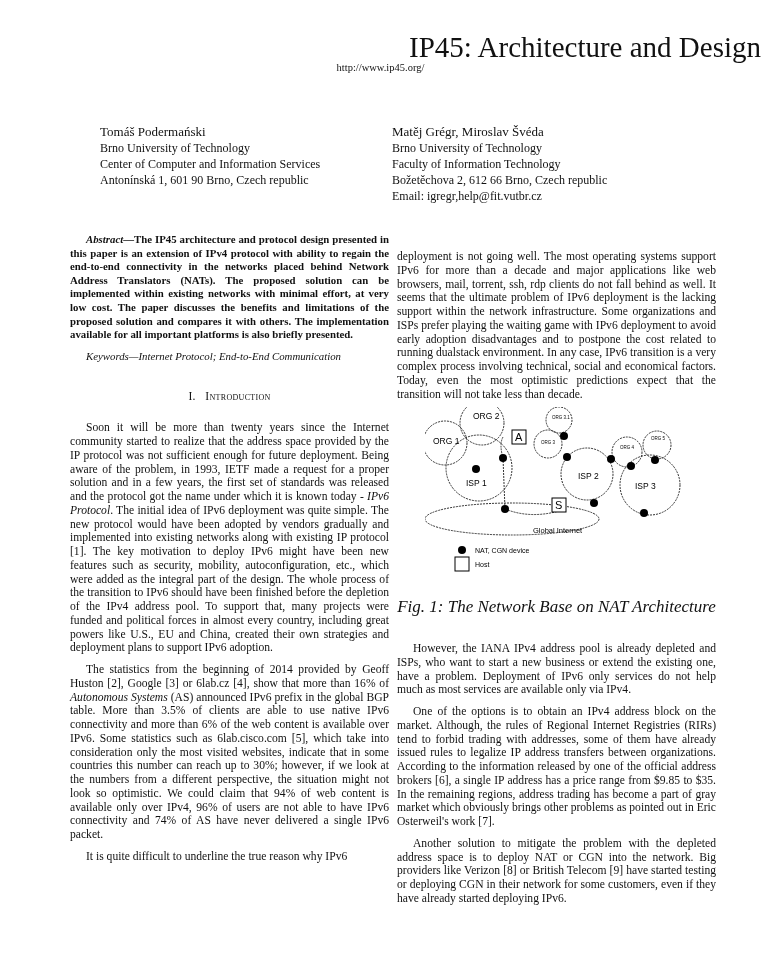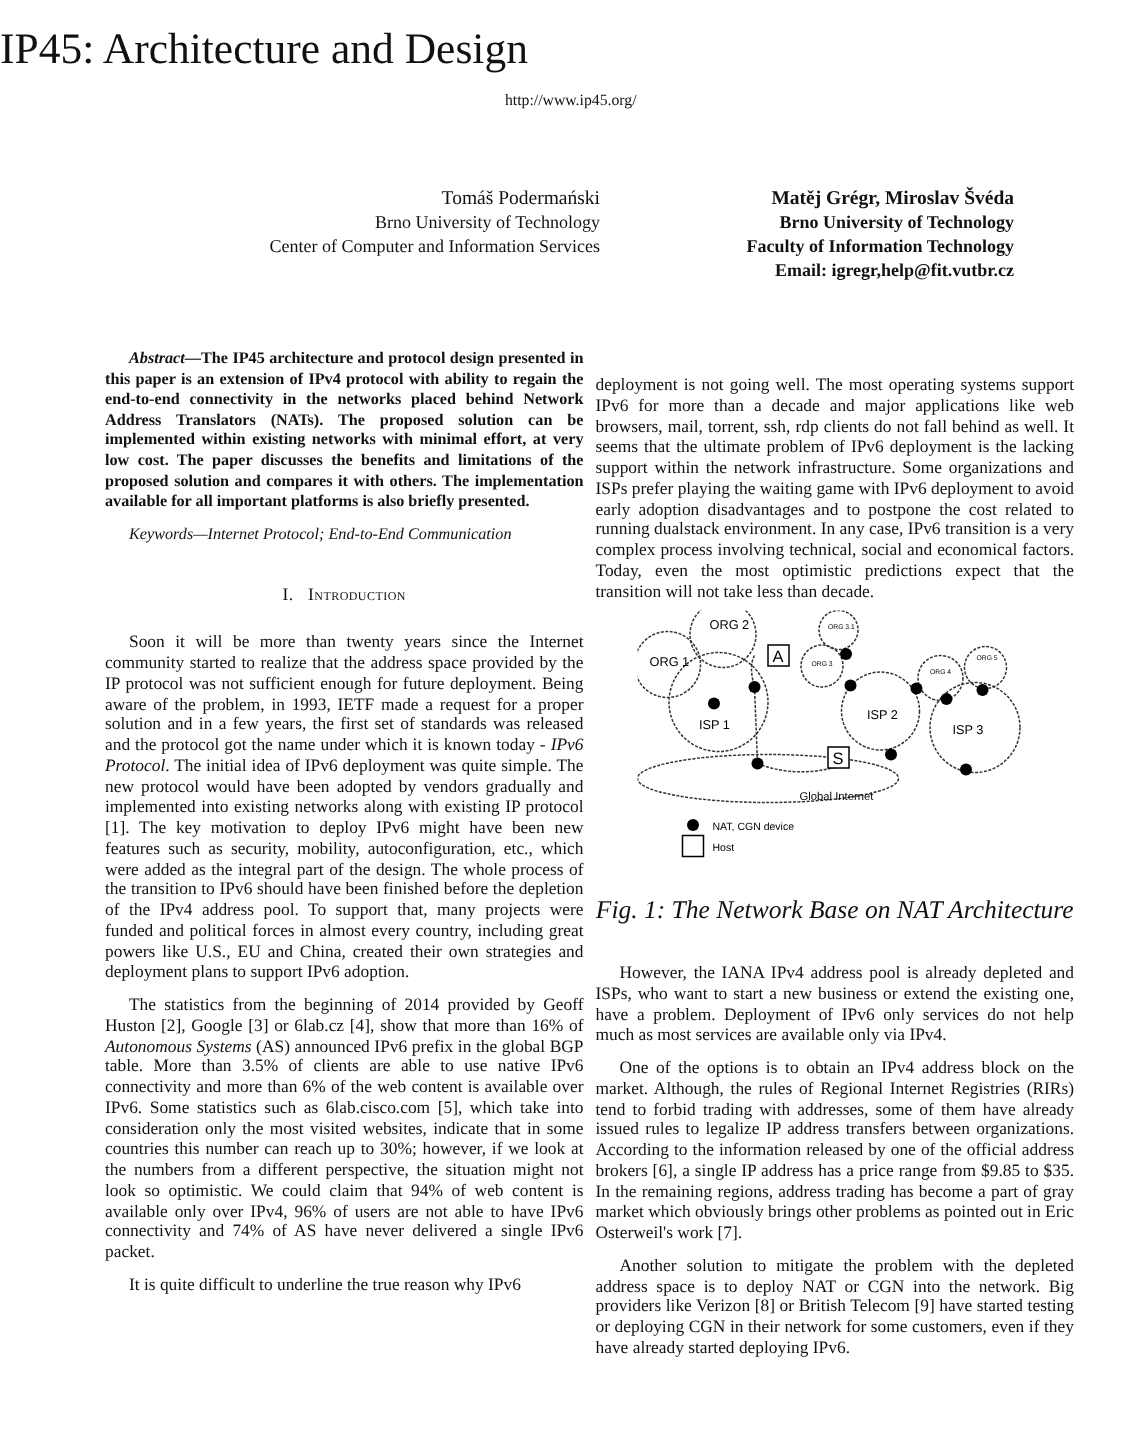--- a/index.html
+++ b/index.html
@@ -1,24 +1,24 @@
 <!DOCTYPE html>
 <html><head>
 <meta charset="utf-8">
 <style>
   html, body { margin:0; padding:0; background:#ffffff; }
   body { width:761px; height:955px; position:relative; overflow:hidden;
          font-family:"Liberation Serif", "DejaVu Serif", serif; color:#111; }
-  .title { position:absolute; top:16px; left:0; width:761px; text-align:left;
+  .title { position:absolute; top:30px; left:0; width:761px; text-align:right;
            font-size:29px; line-height:34px; }
   .url { position:absolute; top:62px; left:0; width:761px; text-align:center; font-size:10.5px; }
-  .author { position:absolute; top:124px; width:300px; text-align:right; font-size:12px; line-height:16px; }
+  .author { position:absolute; top:124px; width:300px; text-align:left; font-size:12px; line-height:16px; }
   .author .name { font-size:13px; }
   .a1 { left:100px; }
-  .a2 { left:376px;font-weight:bold; }
+  .a2 { left:392px; }
   .col { position:absolute; width:319px; font-size:11.6px; line-height:13.75px; text-align:justify; }
   .col p { margin:0; text-indent:16px; }
   .col p + p { margin-top:8px; }
   .left { left:70px; top:233px; }
   .right { left:397px; top:250px; }
   .abstract { font-weight:bold; font-size:10.8px; line-height:13.6px; text-indent:16px; text-align:justify; margin:0; }
   .abstract em { font-style:italic; }
   .keywords { font-weight:normal; font-style:italic; font-size:10.8px; margin:8px 0 0 0; text-indent:16px; }
   .section { text-align:center; font-size:11.6px; margin:26px 0 18px 0; letter-spacing:0.3px; }
   .section .sc { font-variant:small-caps; }
@@ -30,25 +30,27 @@
 </head>
 <body>
 
 <div class="title">IP45: Architecture and Design</div>
 <div class="url">http://www.ip45.org/</div>
 
 <div class="author a1">
   <div class="name">Tomáš Podermański</div>
   <div>Brno University of Technology</div>
   <div>Center of Computer and Information Services</div>
+  <div>Antonínská 1, 601 90 Brno, Czech republic</div>
 </div>
 <div class="author a2">
   <div class="name">Matěj Grégr, Miroslav Švéda</div>
   <div>Brno University of Technology</div>
   <div>Faculty of Information Technology</div>
+  <div>Božetěchova 2, 612 66 Brno, Czech republic</div>
   <div>Email: igregr,help@fit.vutbr.cz</div>
 </div>
 
 <div class="col left">
   <p class="abstract"><em>Abstract</em><span>—The IP45 architecture and protocol design presented in this paper is an extension of IPv4 protocol with ability to regain the end-to-end connectivity in the networks placed behind Network Address Translators (NATs). The proposed solution can be implemented within existing networks with minimal effort, at very low cost. The paper discusses the benefits and limitations of the proposed solution and compares it with others. The implementation available for all important platforms is also briefly presented.</span></p>
   <p class="keywords">Keywords—Internet Protocol; End-to-End Communication</p>
   <div class="section">
     <span>I.</span>&nbsp;&nbsp;&nbsp;<span class="sc">Introduction</span>
   </div>
   <p><span>Soon it will be more than twenty years since the Internet community started to realize that the address space provided by the IP protocol was not sufficient enough for future deployment. Being aware of the problem, in 1993, IETF made a request for a proper solution and in a few years, the first set of standards was released and the protocol got the name under which it is known today - </span><em>IPv6 Protocol</em><span>. The initial idea of IPv6 deployment was quite simple. The new protocol would have been adopted by vendors gradually and implemented into existing networks along with existing IP protocol [1]. The key motivation to deploy IPv6 might have been new features such as security, mobility, autoconfiguration, etc., which were added as the integral part of the design. The whole process of the transition to IPv6 should have been finished before the depletion of the IPv4 address pool. To support that, many projects were funded and political forces in almost every country, including great powers like U.S., EU and China, created their own strategies and deployment plans to support IPv6 adoption.</span></p>

